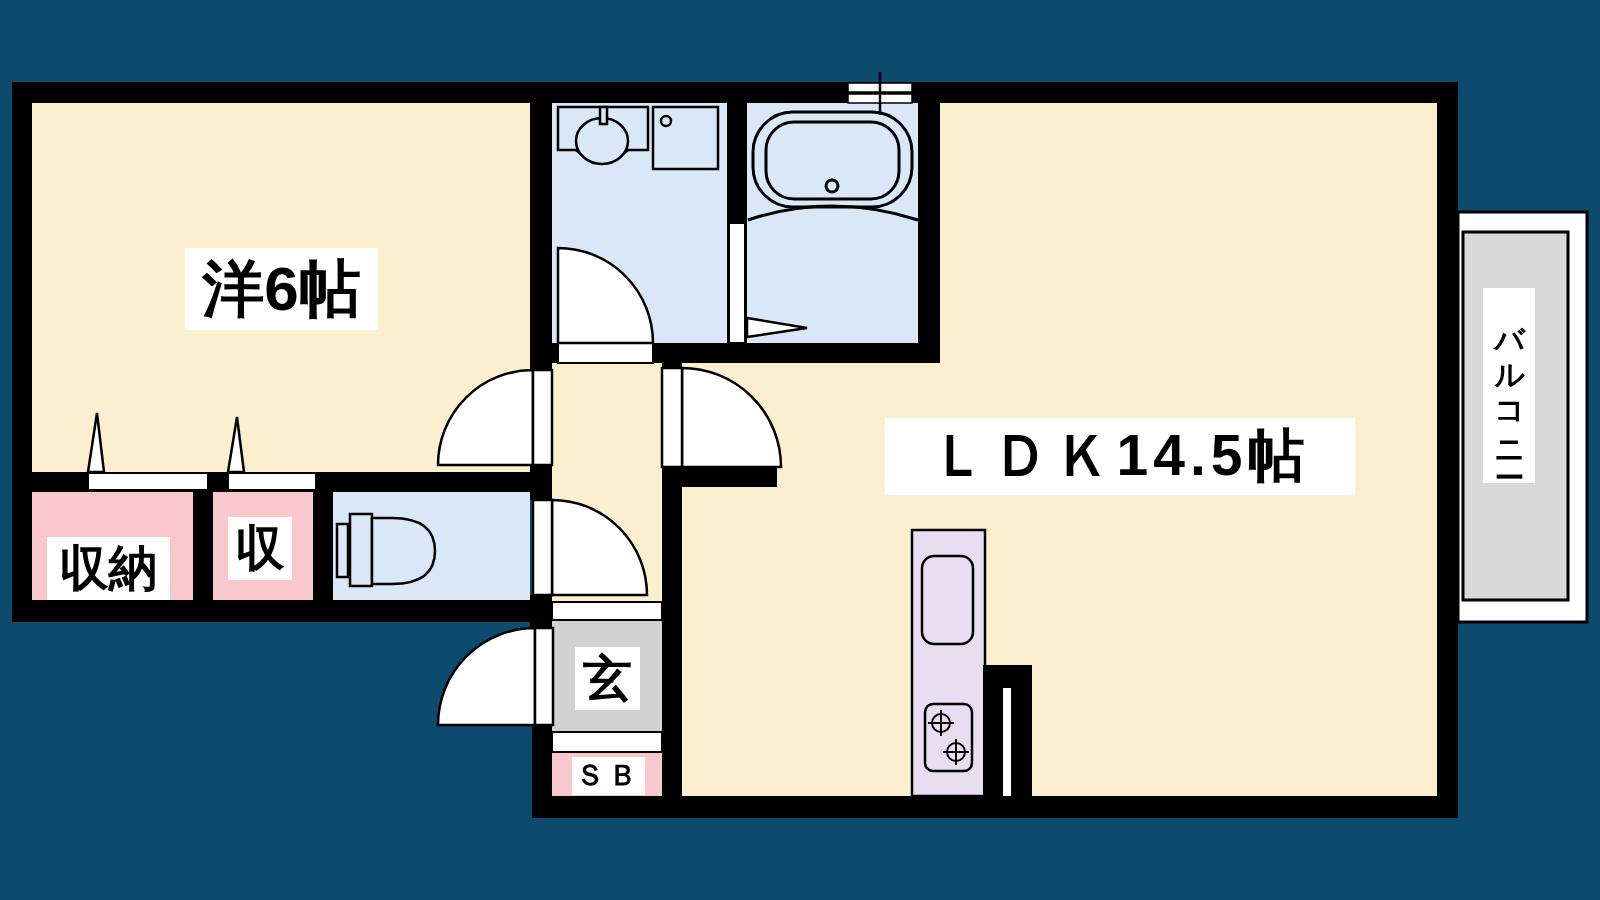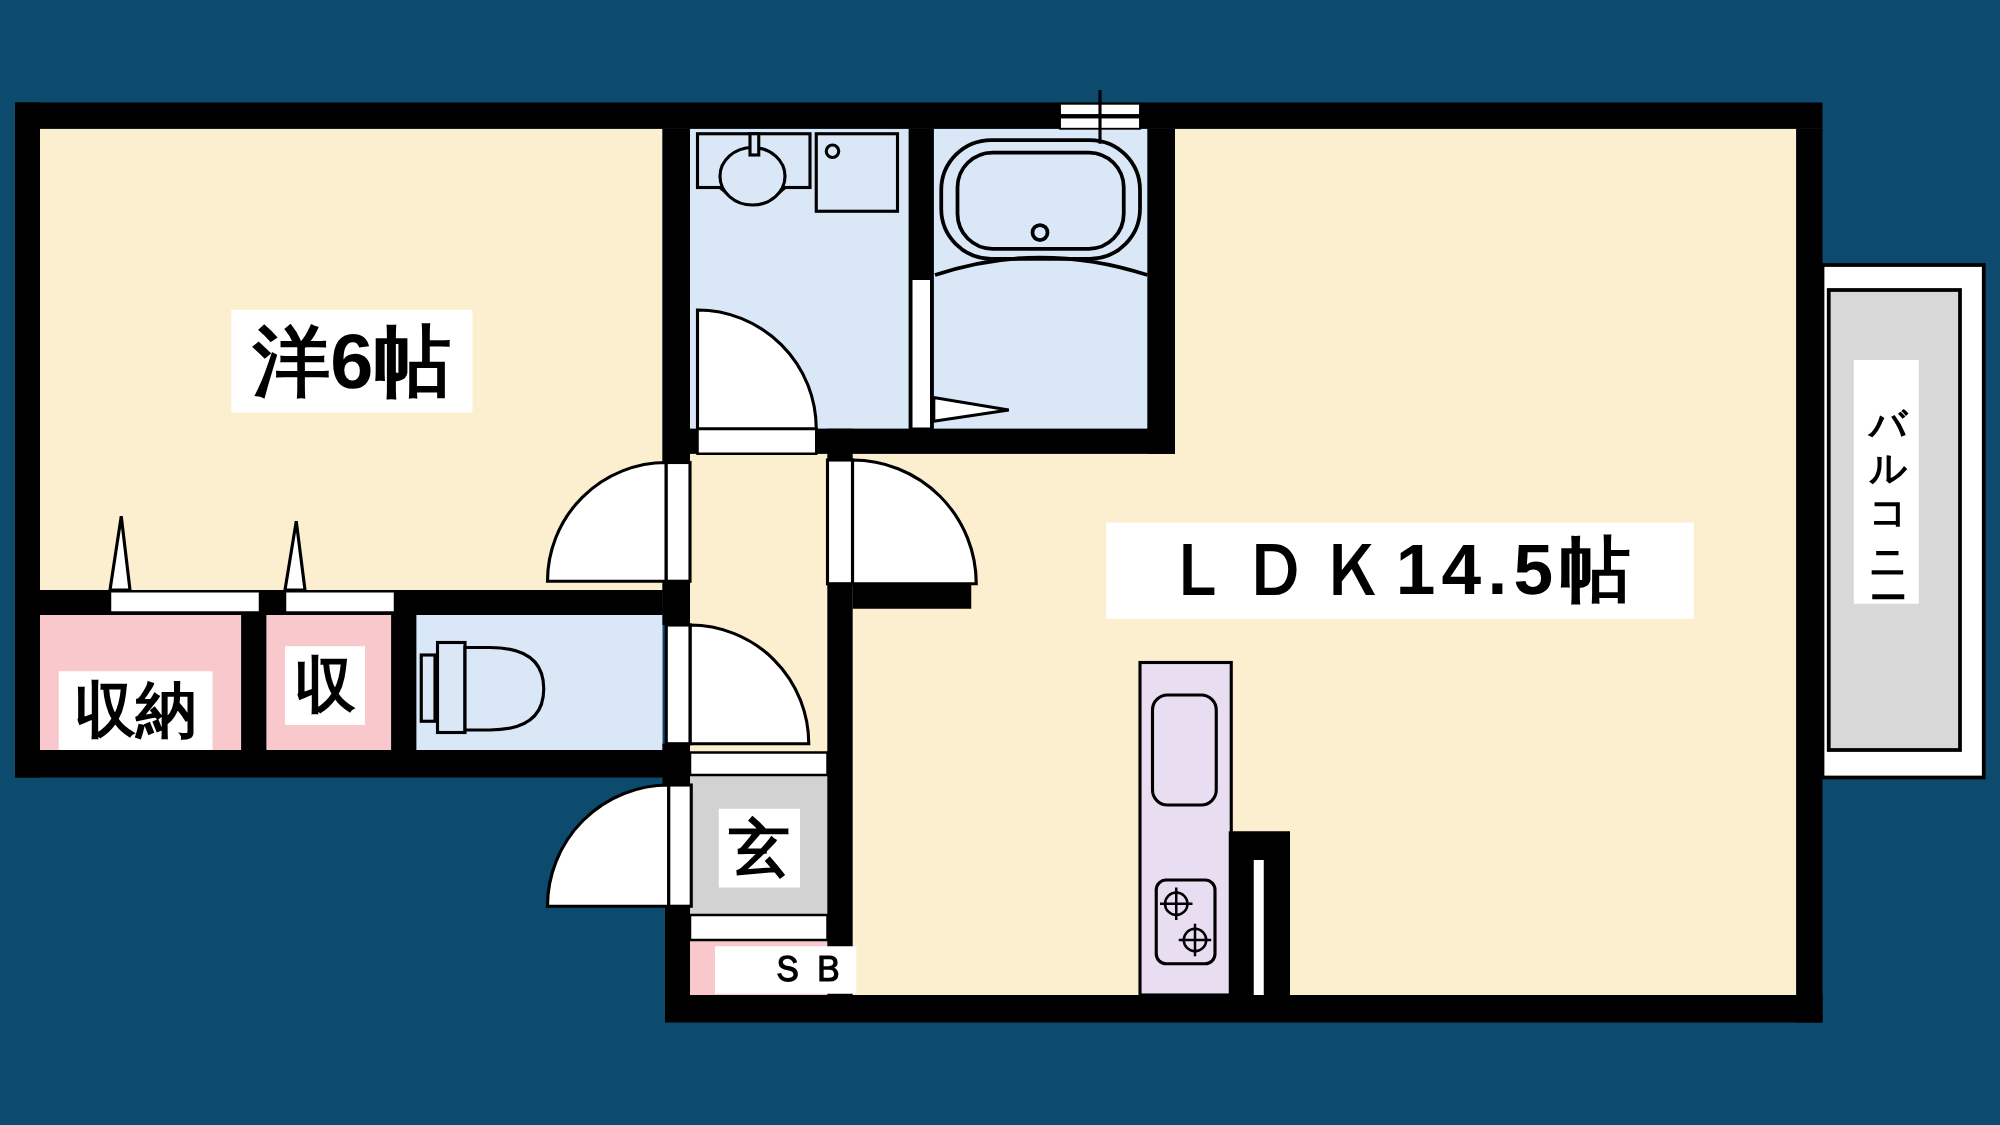--- a/index.html
+++ b/index.html
@@ -6,21 +6,21 @@
   #plan{position:relative;width:1600px;height:900px;background:#0c4a6e;overflow:hidden;
         font-family:"Liberation Sans","DejaVu Sans",sans-serif;}
   #plan svg{position:absolute;left:0;top:0;}
   .lbl{position:absolute;background:#ffffff;color:#000;display:flex;
        align-items:center;justify-content:center;font-weight:600;white-space:nowrap;}
   .lbl-yo   {left:185px;top:248px;width:193px;height:82px;font-size:62px;}
   .lbl-ldk  {left:885px;top:418px;width:470px;height:77px;font-size:57px;letter-spacing:5px;}
   .lbl-shuno{left:47px; top:517px;width:123px;height:63px;font-size:49px;margin-top:20px;}
   .lbl-shu  {left:228px;top:517px;width:64px; height:63px;font-size:49px;}
   .lbl-gen  {left:575px;top:647px;width:65px; height:63px;font-size:49px;}
-  .lbl-sb   {left:572px;top:757px;width:73px; height:38px;font-size:29px;letter-spacing:4px;padding-left:40px;}
+  .lbl-sb   {left:572px;top:757px;width:73px; height:38px;font-size:29px;letter-spacing:4px;}
   .lbl-balcony{left:1483px;top:288px;width:52px;height:195px;font-size:30px;
        writing-mode:vertical-rl;text-orientation:upright;letter-spacing:5px;}
 </style>
 </head>
 <body>
 
 <div id="plan">
   <svg width="1600" height="900" viewBox="0 0 1600 900">
 
     <g>

